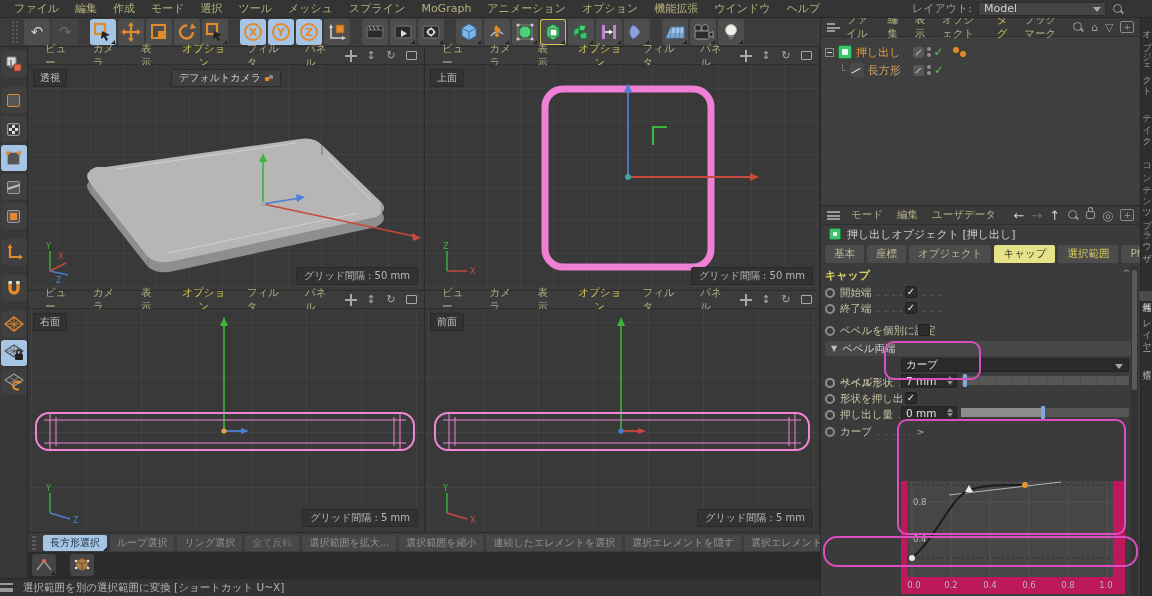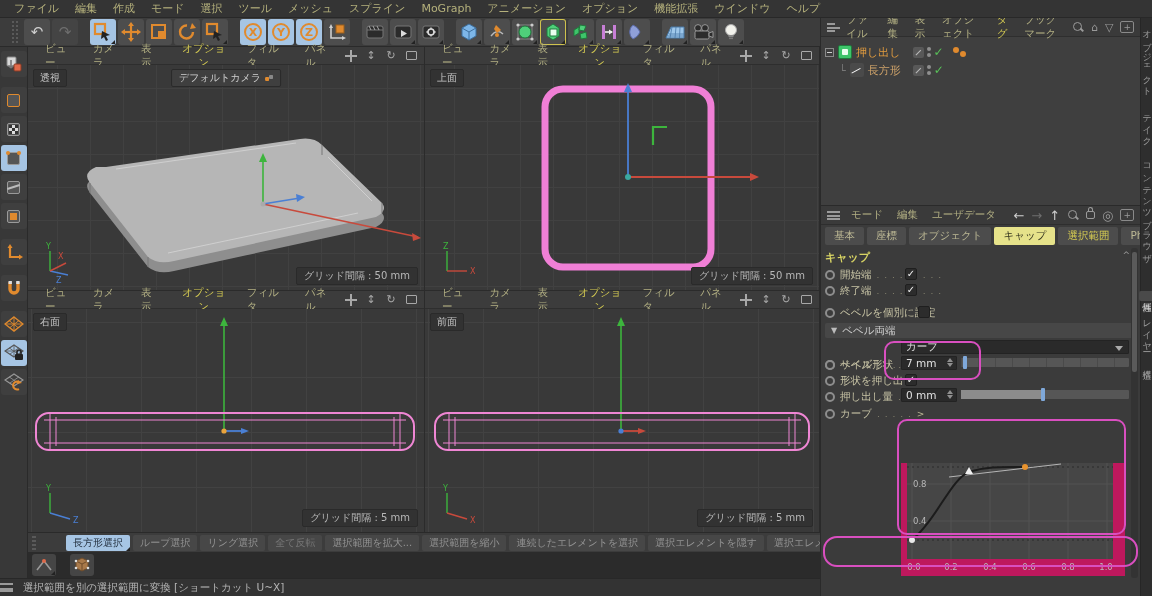--- a/index.html
+++ b/index.html
@@ -64,21 +64,21 @@
   .grid-5  { background-image:linear-gradient(#424242 1px, transparent 1px),linear-gradient(90deg,#424242 1px, transparent 1px); background-size:55px 55px; background-position:3px 13px; }
   .vplabel { position:absolute; left:5px; top:4px; background:#323232; border:1px solid #2a2a2a; padding:1px 6px; font-size:10px; color:#c4c4c4; border-radius:2px; }
   .vpgrid  { position:absolute; right:6px; bottom:5px; background:#323232; border:1px solid #2a2a2a; padding:1px 7px; font-size:10px; color:#b8b8b8; border-radius:2px; }
   .camlabel { position:absolute; left:50%; top:4px; transform:translateX(-50%); background:#3f3f3f; border:1px solid #2a2a2a; padding:1px 7px; font-size:10px; color:#d0d0d0; border-radius:2px; display:flex; gap:4px; align-items:center;}
   .camdots { width:8px; height:8px; background:radial-gradient(circle 2px at 2px 5px,#e08a2e 2px,transparent 2.5px),radial-gradient(circle 2px at 6px 3px,#888 2px,transparent 2.5px); }
   svg text { font-family:"DejaVu Sans",sans-serif; }
 
   
   .seltb { left:28px; top:532px; width:792px; height:20px; background:#3c3c3c; display:flex; align-items:center; gap:3px; padding-left:4px; border-top:1px solid #2a2a2a; }
   .selbtn { height:16px; display:flex; align-items:center; padding:0 7px; background:#474747; border-radius:2px; color:#939393; font-size:10px; white-space:nowrap; position:relative; }
-  .selbtn.active { background:#a6c5e4; color:#1e2a38;margin-left:23px; }
+  .selbtn.active { background:#a6c5e4; color:#1e2a38; }
   .selbtn.dim { color:#757575; }
   .selbtn.bright { background:#585858; color:#f0f0f0; }
   .selbtn .fly { position:absolute; right:0; bottom:0; width:0; height:0; border-left:4px solid transparent; border-bottom:4px solid #222; }
 
   
   .palette { left:28px; top:554px; width:792px; height:24px; display:flex; gap:14px; padding-left:4px; }
   .pal { width:24px; height:22px; background:#454545; border-radius:3px; display:flex; align-items:center; justify-content:center; position:relative; }
   .pal .fly { position:absolute; right:1px; bottom:1px; width:0; height:0; border-left:4px solid transparent; border-bottom:4px solid #222; }
 
   
@@ -170,20 +170,28 @@
   <span class="mi">選択</span>
   <span class="mi">ツール</span>
   <span class="mi">メッシュ</span>
   <span class="mi">スプライン</span>
   <span class="mi">MoGraph</span>
   <span class="mi">アニメーション</span>
   <span class="mi">オプション</span>
   <span class="mi">機能拡張</span>
   <span class="mi">ウインドウ</span>
   <span class="mi">ヘルプ</span>
+  <div class="layout-area">
+    <span class="layout-label">レイアウト:</span>
+    <div class="layout-select">
+      <span>Model</span>
+      <i class="tri-down"></i>
+    </div>
+    <div class="mag"></div>
+  </div>
 </div>
 
 <div class="abs toolbar">
   <div class="grip"></div>
   <div class="tb">
       <span class="glyph" style="color:#cfcfcf">↶</span>
     </div>
   <div class="tb dim">
       <span class="glyph" style="color:#6e6e6e">↷</span>
     </div>
@@ -731,20 +739,24 @@
       <span style="color:#cfcfcf">←</span>
       <span style="color:#6e6e6e">→</span>
       <span style="color:#cfcfcf">↑</span>
       <div class="mag"></div>
       <span style="font-size:10px;border:1.4px solid #9a9a9a;border-radius:2px;width:9px;height:8px;display:inline-block;position:relative">
           <i style="position:absolute;left:1px;top:-5px;width:5px;height:4px;border:1.4px solid #9a9a9a;border-bottom:none;border-radius:3px 3px 0 0"></i>
         </span>
       <span>◎</span>
       <span style="border:1px solid #8a8a8a;border-radius:2px;padding:0 2px;font-size:9px">+</span>
     </div>
+  </div>
+  <div class="am-title">
+    <div class="oicon" style="width:12px;height:12px"></div>
+    <span>押し出しオブジェクト [押し出し]</span>
   </div>
   <div class="am-tabs">
     <span class="atab">基本</span>
     <span class="atab">座標</span>
     <span class="atab">オブジェクト</span>
     <span class="atab active">キャップ</span>
     <span class="atab hl">選択範囲</span>
     <span class="atab">Phong</span>
   </div>
 

